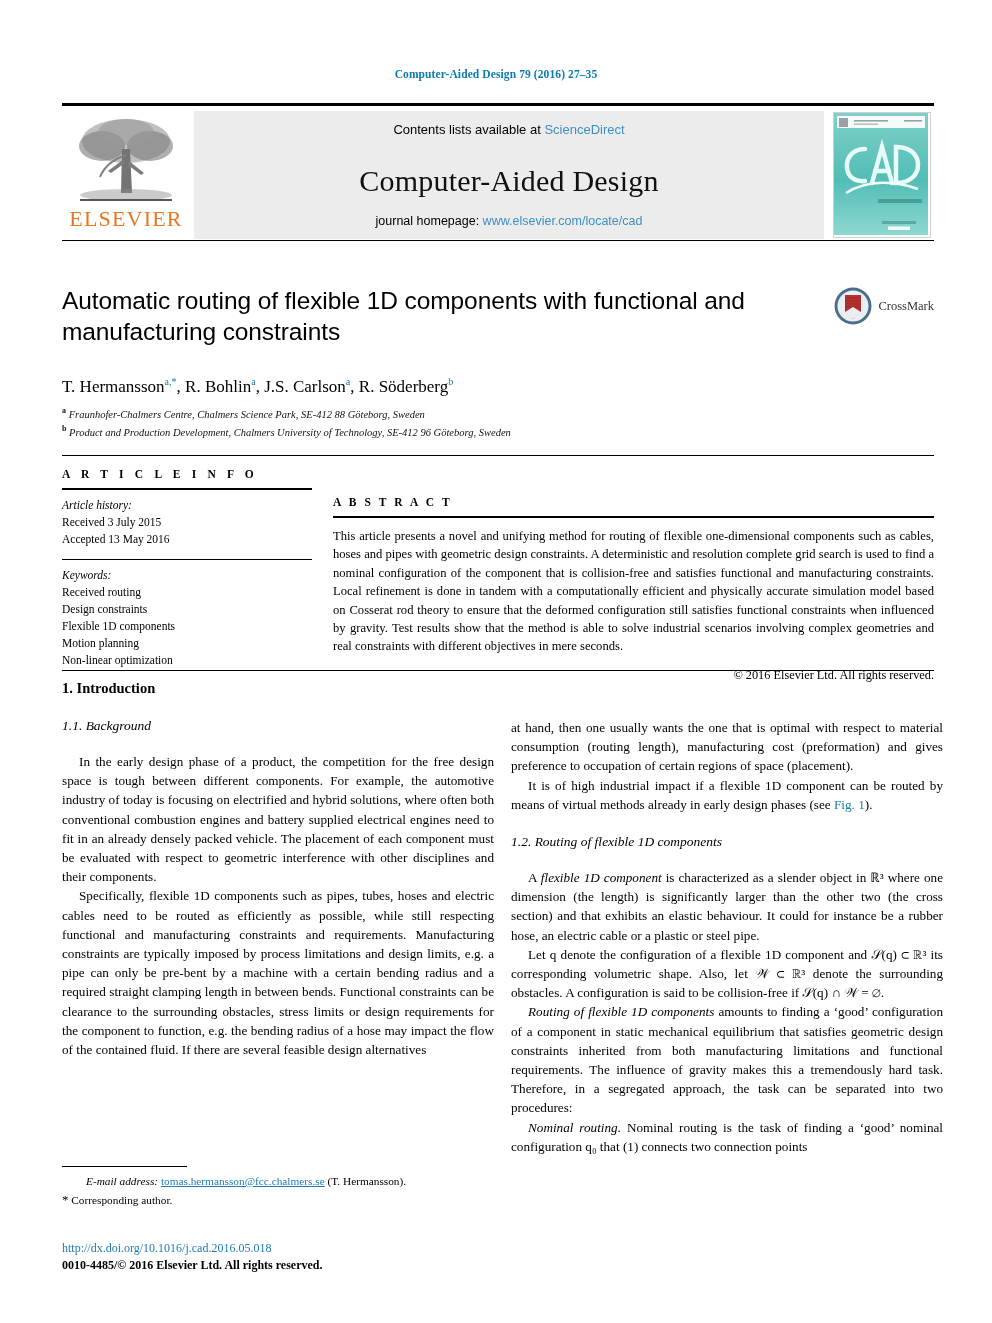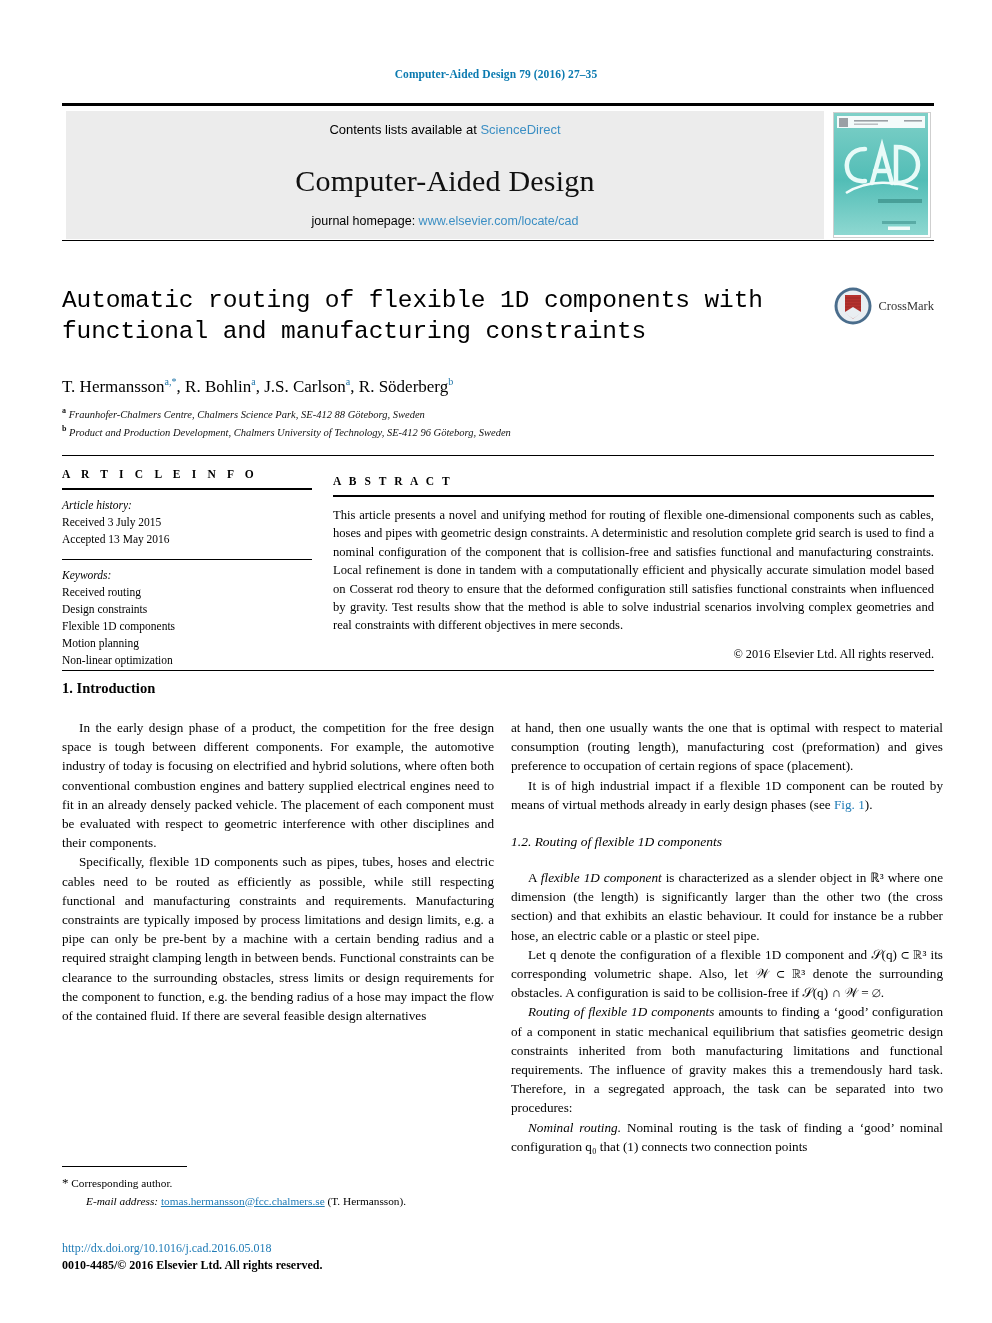--- a/index.html
+++ b/index.html
@@ -130,21 +130,21 @@
     width: 872px;
     border-top: 1px solid #000;
   }
   .title-block {
     position: absolute;
     left: 62px;
     top: 285px;
     width: 740px;
   }
   .paper-title {
-    font-family: Liberation Mono, monospace;
+    font-family: Liberation Sans, sans-serif;
     font-size: 24.5px;
     line-height: 1.28;
     font-weight: normal;
     color: #000;
     margin: 0;
     letter-spacing: -0.1px;
   }
   .authors {
     margin-top: 28px;
     font-family: "Liberation Serif", serif;
@@ -183,21 +183,21 @@
   }
   .info-col {
     position: absolute;
     left: 62px;
     top: 468px;
     width: 250px;
   }
   .abs-col {
     position: absolute;
     left: 333px;
-    top: 475px;
+    top: 496px;
     width: 601px;
   }
   .sec-caps {
     font-family: "Liberation Serif", serif;
     font-weight: bold;
     font-size: 11.5px;
     letter-spacing: 4.2px;
   }
   .sec-caps.abstract-caps { letter-spacing: 2.6px; }
   .hrule2 {
@@ -308,20 +308,37 @@
 </head>
 <body>
 
 <div class="page">
 
   <div class="runhead">Computer-Aided Design 79 (2016) 27–35</div>
 
   <div class="masthead">
     <div class="masthead-inner">
 
+      <div class="elsevier-box">
+        <svg class="tree-svg" width="104" height="92" viewBox="0 0 104 92">
+          <g fill="#6e6e6e">
+            <ellipse cx="52" cy="26" rx="44" ry="22" fill="#8d8d8d" opacity="0.55"></ellipse>
+            <ellipse cx="28" cy="31" rx="23" ry="15" fill="#7a7a7a" opacity="0.6"></ellipse>
+            <ellipse cx="76" cy="31" rx="23" ry="15" fill="#7a7a7a" opacity="0.6"></ellipse>
+            <ellipse cx="52" cy="17" rx="28" ry="13" fill="#9a9a9a" opacity="0.6"></ellipse>
+            <path d="M48 34 L47 78 L58 78 L56 34 Z" fill="#747474"></path>
+            <path d="M50 44 L34 56 L37 58 L51 48 Z" fill="#7c7c7c"></path>
+            <path d="M55 46 L70 58 L67 60 L54 50 Z" fill="#7c7c7c"></path>
+            <path d="M52 40 C40 44 30 52 26 62" stroke="#808080" stroke-width="2" fill="none"></path>
+            <ellipse cx="52" cy="80" rx="46" ry="6" fill="#8c8c8c" opacity="0.45"></ellipse>
+            <rect x="6" y="84" width="92" height="2" fill="#555"></rect>
+          </g>
+        </svg>
+        <div class="elsevier-word">ELSEVIER</div>
+      </div>
 
       <div class="center-band">
         <div class="contents-line"><span>Contents lists available at </span><span class="sd-link">ScienceDirect</span></div>
         <div class="journal-title">Computer-Aided Design</div>
         <div class="homepage-line"><span>journal homepage: </span><span class="url">www.elsevier.com/locate/cad</span></div>
       </div>
 
       <div class="cover-box">
         <div class="cover-img">
           <svg width="94" height="122" viewBox="0 0 94 122">
@@ -404,38 +421,39 @@
     <div class="sec-caps abstract-caps">A B S T R A C T</div>
     <div class="hrule2"></div>
     <div class="abstract-text">This article presents a novel and unifying method for routing of flexible one-dimensional components such as cables, hoses and pipes with geometric design constraints. A deterministic and resolution complete grid search is used to find a nominal configuration of the component that is collision-free and satisfies functional and manufacturing constraints. Local refinement is done in tandem with a computationally efficient and physically accurate simulation model based on Cosserat rod theory to ensure that the deformed configuration still satisfies functional constraints when influenced by gravity. Test results show that the method is able to solve industrial scenarios involving complex geometries and real constraints with different objectives in mere seconds.</div>
     <div class="copyline">© 2016 Elsevier Ltd. All rights reserved.</div>
   </div>
 
   <div class="rule-thin-b"></div>
 
   <div class="col-left">
     <h2 class="h-sec">1. Introduction</h2>
+    <h3 class="h-sub">1.1. Background</h3>
     <p class="body">In the early design phase of a product, the competition for the free design space is tough between different components. For example, the automotive industry of today is focusing on electrified and hybrid solutions, where often both conventional combustion engines and battery supplied electrical engines need to fit in an already densely packed vehicle. The placement of each component must be evaluated with respect to geometric interference with other disciplines and their components.</p>
     <p class="body">Specifically, flexible 1D components such as pipes, tubes, hoses and electric cables need to be routed as efficiently as possible, while still respecting functional and manufacturing constraints and requirements. Manufacturing constraints are typically imposed by process limitations and design limits, e.g. a pipe can only be pre-bent by a machine with a certain bending radius and a required straight clamping length in between bends. Functional constraints can be clearance to the surrounding obstacles, stress limits or design requirements for the component to function, e.g. the bending radius of a hose may impact the flow of the contained fluid. If there are several feasible design alternatives</p>
   </div>
 
   <div class="col-right">
     <p class="body noind">at hand, then one usually wants the one that is optimal with respect to material consumption (routing length), manufacturing cost (preformation) and gives preference to occupation of certain regions of space (placement).</p>
     <p class="body"><span>It is of high industrial impact if a flexible 1D component can be routed by means of virtual methods already in early design phases (see </span><a class="link" href="#">Fig. 1</a><span>).</span></p>
     <h3 class="h-sub spaced">1.2. Routing of flexible 1D components</h3>
     <p class="body"><span>A </span><em class="it">flexible 1D component</em><span> is characterized as a slender object in ℝ³ where one dimension (the length) is significantly larger than the other two (the cross section) and that exhibits an elastic behaviour. It could for instance be a rubber hose, an electric cable or a plastic or steel pipe.</span></p>
     <p class="body">Let q denote the configuration of a flexible 1D component and 𝒮(q) ⊂ ℝ³ its corresponding volumetric shape. Also, let 𝒲 ⊂ ℝ³ denote the surrounding obstacles. A configuration is said to be collision-free if 𝒮(q) ∩ 𝒲 = ∅.</p>
     <p class="body"><em class="it">Routing of flexible 1D components</em><span> amounts to finding a ‘good’ configuration of a component in static mechanical equilibrium that satisfies geometric design constraints inherited from both manufacturing limitations and functional requirements. The influence of gravity makes this a tremendously hard task. Therefore, in a segregated approach, the task can be separated into two procedures:</span></p>
     <p class="body"><em class="it">Nominal routing.</em><span> Nominal routing is the task of finding a ‘good’ nominal configuration q₀ that (1) connects two connection points</span></p>
   </div>
 
   <div class="footnote">
     <div class="fn-rule"></div>
+    <div class="fn-line" style="padding-left:24px;text-indent:0"><span class="em-lab">E-mail address:</span> <a class="fn-mail" href="#">tomas.hermansson@fcc.chalmers.se</a> <span>(T. Hermansson).</span></div>
     <div class="fn-line"><span class="star">*</span> <span>Corresponding author.</span></div>
-    <div class="fn-line" style="padding-left:24px;text-indent:0"><span class="em-lab">E-mail address:</span> <a class="fn-mail" href="#">tomas.hermansson@fcc.chalmers.se</a> <span>(T. Hermansson).</span></div>
   </div>
 
   <div class="doi-block">
     <div class="doi">http://dx.doi.org/10.1016/j.cad.2016.05.018</div>
     <div class="issn">0010-4485/© 2016 Elsevier Ltd. All rights reserved.</div>
   </div>
 
 </div>
 
 </body></html>

